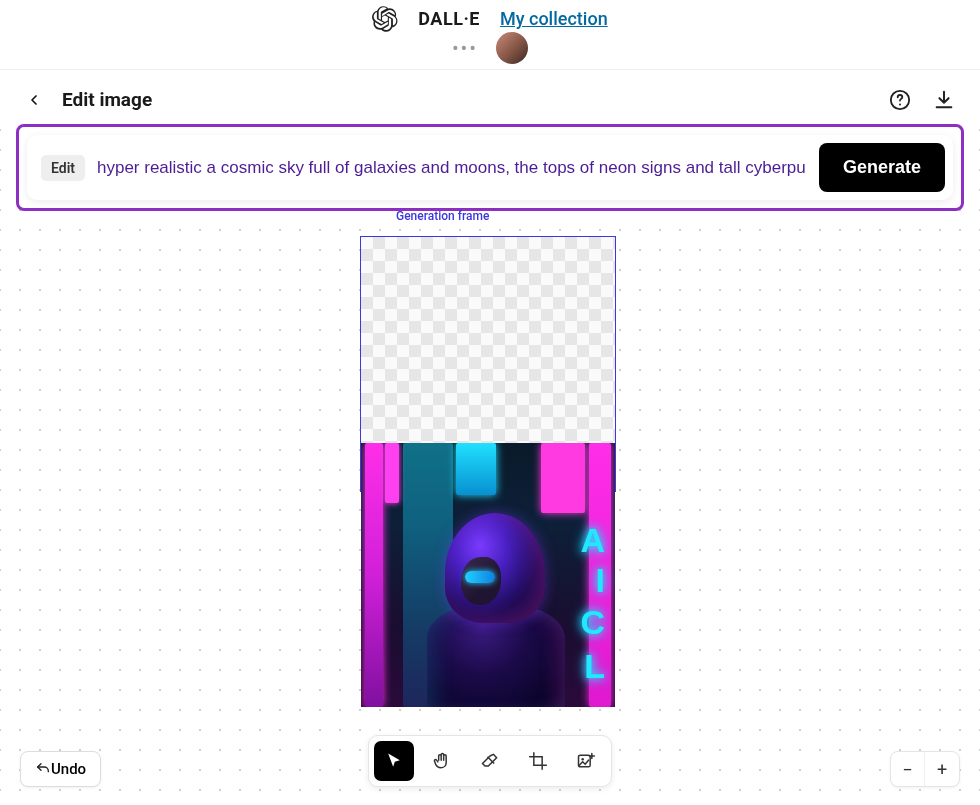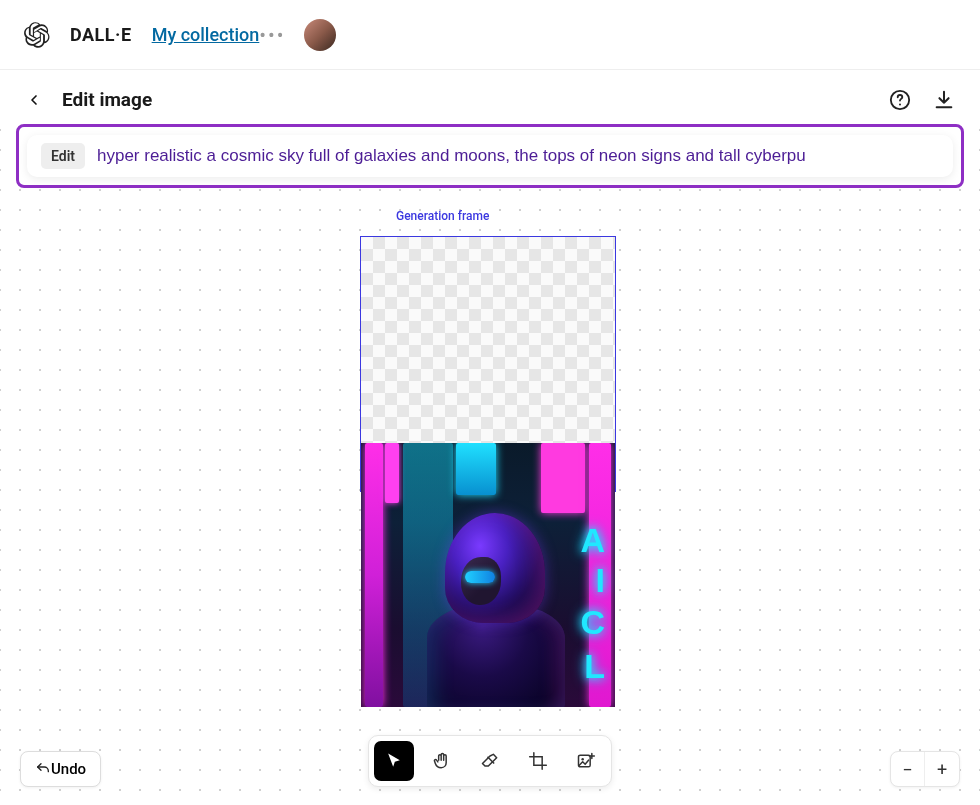--- a/index.html
+++ b/index.html
@@ -12,24 +12,25 @@
       background: #fff;
       width: 980px;
       height: 805px;
       overflow: hidden;
       position: relative;
     }
     
     .header {
       display: flex;
       align-items: center;
-      justify-content: flex-start;
+      justify-content: center;
       padding: 12px 24px;
       border-bottom: 1px solid #eee;
       height: 70px;
+      flex-direction: column;
     }
     .header-left {
       display: flex;
       align-items: center;
       gap: 20px;
     }
     .logo {
       width: 26px;
       height: 26px;
       display: flex;
@@ -380,20 +381,21 @@
             <path d="M12 3v12m0 0l-5-5m5 5l5-5M4 20h16" stroke="#222" stroke-width="2.2" stroke-linecap="round" stroke-linejoin="round"></path>
           </svg>
       </div>
     </div>
   </div>
 
   <div class="prompt-wrapper">
     <div class="prompt-bar">
       <div class="edit-tag">Edit</div>
       <input class="prompt-input" type="text" value="hyper realistic a cosmic sky full of galaxies and moons, the tops of neon signs and tall cyberpu" style="">
+      <button class="generate-btn">Generate</button>
     </div>
   </div>
 
   <div class="gen-label">Generation frame</div>
 
   <div class="gen-frame"></div>
 
   <div class="image-below">
     <div class="neon-scene">
       <div class="neon-bar nb1"></div>

